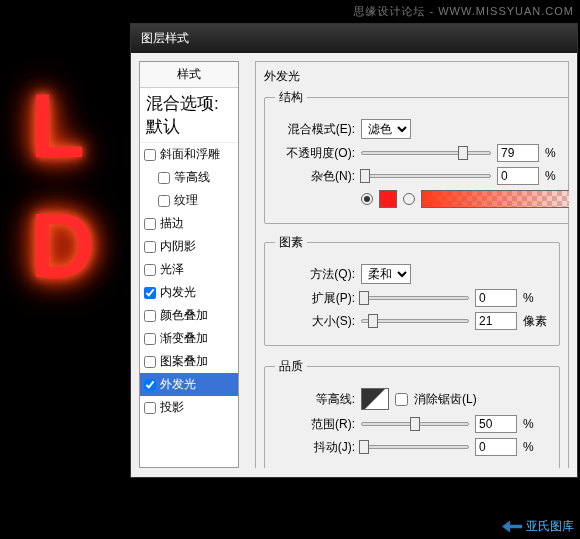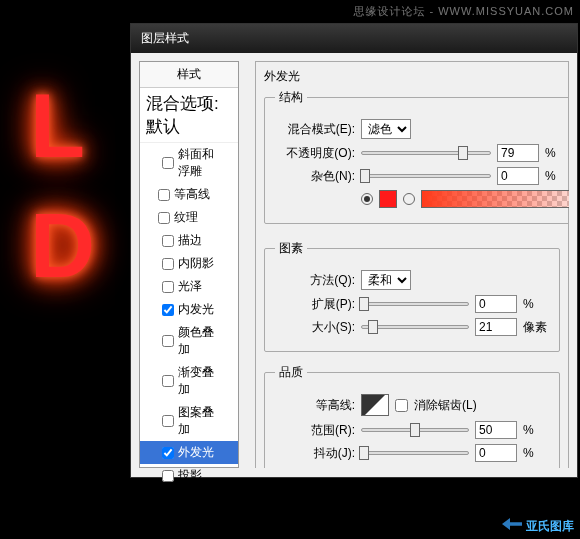--- a/index.html
+++ b/index.html
@@ -6,21 +6,21 @@
 body{background:#000;width:580px;height:539px;position:relative;overflow:hidden}
 .neon{position:absolute;left:30px;color:#ff2a2a;font-size:90px;font-weight:bold;text-shadow:0 0 8px #ff5a2a,0 0 18px #ff4a1a,0 0 28px #ff3a0a,0 0 38px #ff2a00}
 .neon-l{top:75px}
 .neon-d{top:195px}
 .dialog{position:absolute;left:130px;top:23px;width:448px;height:455px;background:#f0f0f0;border:1px solid #333;box-shadow:0 2px 10px rgba(0,0,0,.6)}
 .titlebar{background:linear-gradient(#3a3a3a,#1a1a1a);color:#fff;padding:6px 10px;font-size:12px}
 .dlg-body{display:flex;padding:8px;gap:16px;height:calc(100% - 30px)}
 .styles-panel{width:100px;border:1px solid #999;background:#fff}
 .styles-header{background:#f8f8f8;border-bottom:1px solid #ccc;padding:4px 6px;text-align:center}
 .styles-sub{padding:4px 6px;border-bottom:1px solid #eee;font-size:17px}
-.style-item{padding:3px 22px;display:flex;align-items:center;gap:4px;cursor:default}
+.style-item{padding:3px 4px;display:flex;align-items:center;gap:4px;cursor:default}
 .style-item.indent{padding-left:18px}
 .style-item.sel{background:#3874d6;color:#fff}
 .style-item input[type=checkbox]{width:12px;height:12px}
 .settings{flex:1;display:flex;flex-direction:column;gap:8px;overflow:hidden}
 fieldset{border:1px solid #aaa;padding:8px 10px 10px;border-radius:2px}
 legend{padding:0 4px}
 .group-title{font-size:12px;margin-bottom:4px}
 .row{display:flex;align-items:center;gap:6px;margin:5px 0}
 .lbl{width:80px;text-align:right}
 .slider{flex:1;height:4px;background:#ddd;border:1px solid #999;position:relative;border-radius:2px}
@@ -28,21 +28,21 @@
 input[type=text]{width:42px;border:1px solid #888;padding:1px 3px;background:#fff}
 select{border:1px solid #888;background:#fff;padding:1px 2px;font-size:12px}
 .unit{width:26px}
 .radio{width:12px;height:12px;border:1px solid #666;border-radius:50%;display:inline-block;position:relative}
 .radio.checked::after{content:"";position:absolute;width:6px;height:6px;background:#333;border-radius:50%;top:2px;left:2px}
 .swatch{width:18px;height:18px;border:1px solid #666}
 .gradient{width:150px;height:18px;border:1px solid #666;background:repeating-conic-gradient(#ccc 0 25%,#fff 0 50%) 0 0/10px 10px;position:relative}
 .gradient::before{content:"";position:absolute;inset:0;background:linear-gradient(90deg,#ff3a1a,rgba(255,58,26,.2))}
 .contour{width:28px;height:22px;border:1px solid #666;background:linear-gradient(135deg,#333 49%,#fff 51%)}
 .watermark-top{position:absolute;top:4px;right:6px;color:rgba(255,255,255,.45);font-size:11px;letter-spacing:1px}
-.watermark-bot{position:absolute;bottom:4px;right:6px;color:#4ab8ff;font-size:12px;font-weight:bold;display:flex;gap:4px}
+.watermark-bot{position:absolute;bottom:4px;right:6px;color:#4ab8ff;font-size:12px;font-weight:normal;display:flex;align-items:center;gap:4px}
 .wm-icon{width:20px;height:12px;background:#2a7abf;clip-path:polygon(0 50%,40% 0,40% 35%,100% 35%,100% 65%,40% 65%,40% 100%)}
 .outer-group{border:1px solid #aaa;padding:6px 8px 10px}
 </style>
 </head>
 <body>
 
 <div class="watermark-top">思缘设计论坛 - WWW.MISSYUAN.COM</div>
 
 <div class="neon neon-l">L</div>
 <div class="neon neon-d">D</div>
@@ -133,21 +133,21 @@
           </div>
           <div class="row">
             <span class="lbl"></span>
             <span class="radio checked"></span>
             <span class="swatch" style="background:#ff1a1a"></span>
             <span class="radio"></span>
             <div class="gradient"></div>
           </div>
         </fieldset>
 
-        <fieldset style="margin-top:16px">
+        <fieldset style="margin-top:10px">
           <legend>图素</legend>
           <div class="row">
             <span class="lbl">方法(Q):</span>
             <select><option>柔和</option></select>
           </div>
           <div class="row">
             <span class="lbl">扩展(P):</span>
             <div class="slider">
                 <div class="thumb" style="left:2%"></div>
               </div>

